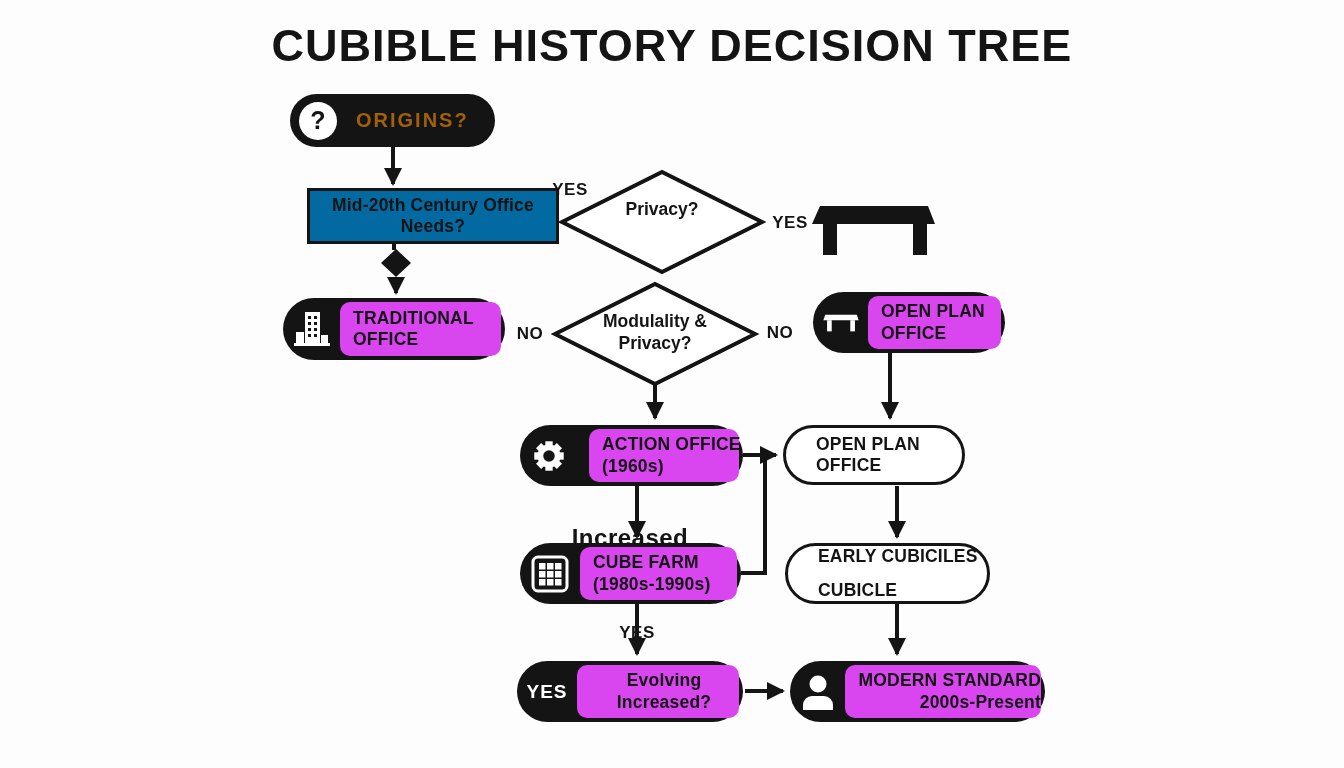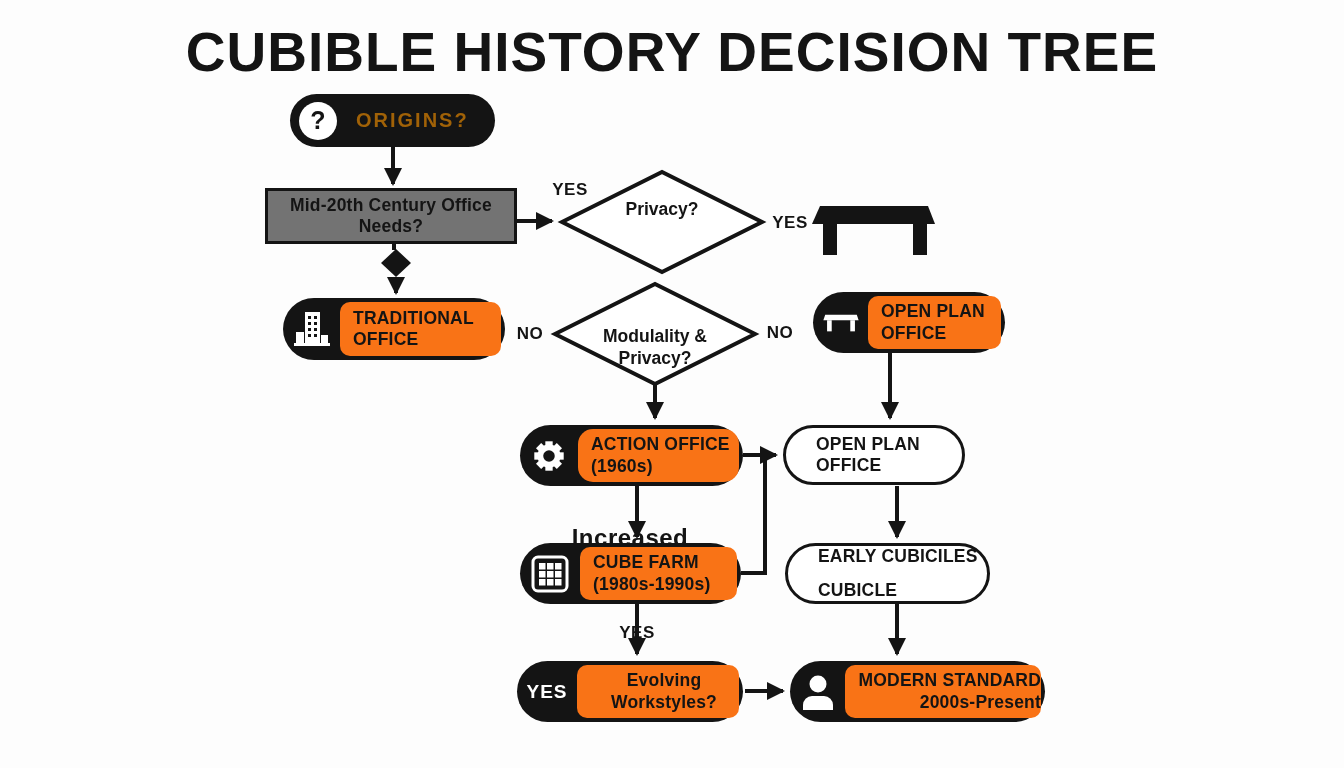--- a/index.html
+++ b/index.html
@@ -1,33 +1,33 @@
 <!DOCTYPE html>
 <html><head>
 <meta charset="utf-8">
 <style>
   html,body{margin:0;padding:0;background:#fdfdfd;}
   .canvas{position:relative;width:1344px;height:768px;background:#fdfdfd;overflow:hidden;
           font-family:"Liberation Sans", sans-serif;color:#141414;}
   .overlay{position:absolute;left:0;top:0;pointer-events:none;}
   .title{position:absolute;left:0;top:20px;width:100%;text-align:center;
-         font-size:55px;font-weight:bold;letter-spacing:1px;color:#141414;}
+         font-size:45px;font-weight:bold;letter-spacing:1px;color:#141414;}
   
   .pill-black{position:absolute;background:#141414;border-radius:32px;}
   .icon-zone{position:absolute;left:0;top:0;bottom:0;display:flex;align-items:center;justify-content:center;}
-  .panel{position:absolute;top:4px;right:4px;bottom:4px;background:#f97316;border-radius:10px;
+  .panel{position:absolute;top:4px;right:4px;bottom:4px;background:#d946ef;border-radius:10px;
          display:flex;flex-direction:column;justify-content:center;padding-left:13px;}
   .panel.centered{padding-left:0;align-items:center;}
   .node-text{font-weight:bold;font-size:17.5px;line-height:1.22;color:#141414;letter-spacing:.2px;white-space:nowrap;}
   
   .pill-plain{position:absolute;background:#fff;border:3px solid #141414;border-radius:31px;
               display:flex;flex-direction:column;justify-content:center;padding-left:30px;box-sizing:border-box;}
   
-  .rect-node{position:absolute;background:#737373;border:3px solid #141414;display:flex;flex-direction:column;
-             justify-content:center;align-items:center;text-align:center;box-sizing:border-box;}
+  .rect-node{position:absolute;background:#0369a1;border:3px solid #141414;display:flex;flex-direction:column;
+             justify-content:center;align-items:center;text-align:center;box-sizing:border-box;margin-left:42px;}
   
   .diamond-label{position:absolute;text-align:center;font-weight:bold;font-size:17.5px;line-height:1.25;color:#141414;}
   .edge-label{position:absolute;font-weight:bold;font-size:17px;letter-spacing:.5px;color:#141414;text-align:center;}
   
   .origins{position:absolute;left:290px;top:94px;width:205px;height:53px;background:#141414;
            border-radius:27px;display:flex;align-items:center;}
   .q-circle{width:38px;height:38px;border-radius:50%;background:#fff;margin-left:9px;
             display:flex;align-items:center;justify-content:center;font-weight:bold;font-size:25px;color:#141414;}
   .origins-label{color:#a16207;font-weight:bold;font-size:20px;letter-spacing:2px;margin-left:19px;}
   .badge-yes{color:#fff;font-weight:bold;font-size:19px;letter-spacing:1px;}
@@ -83,21 +83,21 @@
   </div>
 
   <div class="rect-node" style="left:265px;top:188px;width:252px;height:56px;">
     <span class="node-text">Mid-20th Century Office</span>
     <span class="node-text">Needs?</span>
   </div>
 
   <div class="diamond-label" style="left:562px;top:199px;width:200px;">
     <div>Privacy?</div>
   </div>
-  <div class="diamond-label" style="left:555px;top:326px;width:200px;">
+  <div class="diamond-label" style="left:555px;top:311px;width:200px;">
     <div>Modulality &amp;</div>
     <div>Privacy?</div>
   </div>
 
   <div class="edge-label" style="left:540px;top:180px;width:60px;">YES</div>
   <div class="edge-label" style="left:760px;top:213px;width:60px;">YES</div>
   <div class="edge-label" style="left:505px;top:324px;width:50px;">NO</div>
   <div class="edge-label" style="left:755px;top:323px;width:50px;">NO</div>
   <div class="edge-label" style="left:530px;top:524px;width:200px;font-size:24px;">Increased Density?</div>
   <div class="edge-label" style="left:607px;top:623px;width:60px;">YES</div>
@@ -153,21 +153,21 @@
             <rect x="-3.5" y="-14" width="7" height="28"></rect>
             <rect x="-3.5" y="-14" width="7" height="28" transform="rotate(45)"></rect>
             <rect x="-3.5" y="-14" width="7" height="28" transform="rotate(90)"></rect>
             <rect x="-3.5" y="-14" width="7" height="28" transform="rotate(135)"></rect>
           </g>
           <circle r="11" fill="#fff"></circle>
           <circle r="5.5" fill="#141414"></circle>
         </g>
       </svg>
     </div>
-    <div class="panel" style="left:58px;border-radius:15px;">
+    <div class="panel" style="left:69px;">
       <span class="node-text">ACTION OFFICE</span>
       <span class="node-text">(1960s)</span>
     </div>
   </div>
 
   <div class="pill-plain" style="left:783px;top:425px;width:182px;height:60px;">
     <span class="node-text">OPEN PLAN</span>
     <span class="node-text">OFFICE</span>
   </div>
 
@@ -198,21 +198,21 @@
     <span class="node-text">EARLY CUBICILES</span>
     <span class="node-text">CUBICLE</span>
   </div>
 
   <div class="pill-black" style="left:517px;top:661px;width:226px;height:61px;">
     <div class="icon-zone" style="width:60px;">
       <span class="badge-yes">YES</span>
     </div>
     <div class="panel centered" style="left:60px;padding-left:12px;">
       <span class="node-text">Evolving</span>
-      <span class="node-text">Workstyles?</span>
+      <span class="node-text">Increased?</span>
     </div>
   </div>
 
   <div class="pill-black" style="left:790px;top:661px;width:255px;height:61px;">
     <div class="icon-zone icon" style="width:55px;">
       <svg width="40" height="40" viewBox="0 0 40 40">
         <circle cx="20" cy="12" r="8.5" fill="#fff"></circle>
         <path d="M5,38 v-5 a9,9 0 0 1 9,-9 h12 a9,9 0 0 1 9,9 v5 z" fill="#fff"></path>
       </svg>
     </div>

